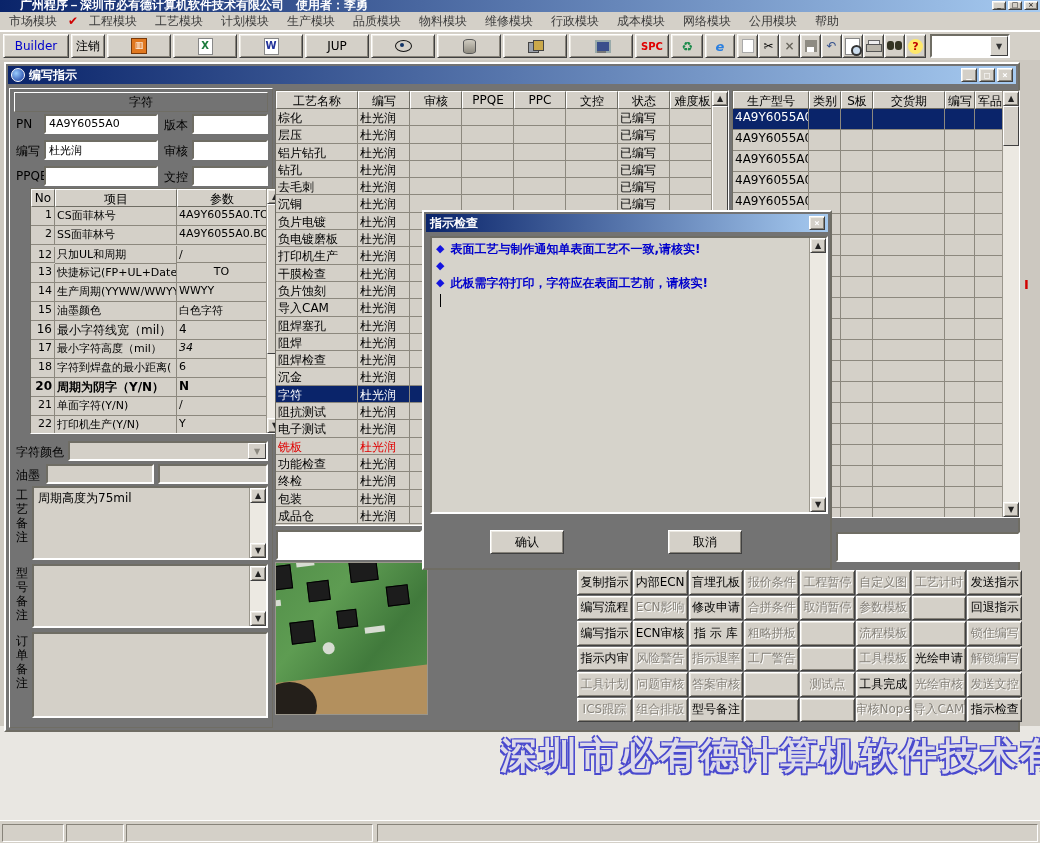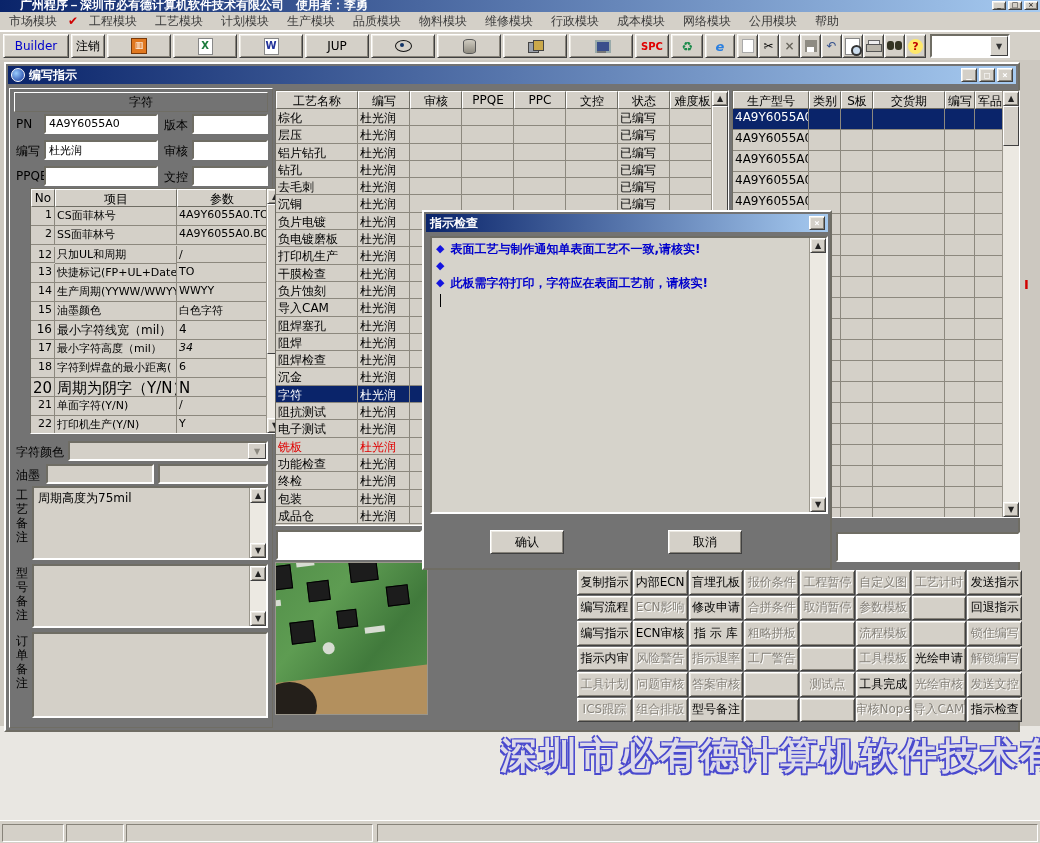--- a/index.html
+++ b/index.html
@@ -283,21 +283,21 @@
             <div class="tcell " style="width: 90px;">4A9Y6055A0.BO</div>
           </div>
           <div class="trow" style="height: 19px; font-size: 11px; align-items: center;">
             <div class="tcell num" style="width: 24px;">12</div>
             <div class="tcell " style="width: 122px;">只加UL和周期</div>
             <div class="tcell " style="width: 90px;">/</div>
           </div>
           <div class="trow" style="height: 19px; font-size: 11px;">
             <div class="tcell num" style="width: 24px;">13</div>
             <div class="tcell " style="width: 122px;">快捷标记(FP+UL+DateCo</div>
-            <div class="tcell " style="width: 90px;">TO</div>
+            <div class="tcell " style="width: 90px; text-align: center;">TO</div>
           </div>
           <div class="trow" style="height: 19px; font-size: 11px;">
             <div class="tcell num" style="width: 24px;">14</div>
             <div class="tcell " style="width: 122px;">生产周期(YYWW/WWYY)</div>
             <div class="tcell " style="width: 90px;">WWYY</div>
           </div>
           <div class="trow" style="height: 19px; font-size: 11px;">
             <div class="tcell num" style="width: 24px;">15</div>
             <div class="tcell " style="width: 122px;">油墨颜色</div>
             <div class="tcell " style="width: 90px;">白色字符</div>
@@ -310,21 +310,21 @@
           <div class="trow" style="height: 19px; font-size: 11px;">
             <div class="tcell num" style="width: 24px;">17</div>
             <div class="tcell " style="width: 122px;">最小字符高度（mil）</div>
             <div class="tcell " style="width: 90px; font-style: italic;">34</div>
           </div>
           <div class="trow" style="height: 19px; font-size: 11px;">
             <div class="tcell num" style="width: 24px;">18</div>
             <div class="tcell " style="width: 122px;">字符到焊盘的最小距离(</div>
             <div class="tcell " style="width: 90px;">6</div>
           </div>
-          <div class="trow" style="height: 19px; font-size: 15px;">
+          <div class="trow" style="height: 19px; font-size: 12px; font-weight: bold;">
             <div class="tcell num" style="width: 24px;">20</div>
             <div class="tcell " style="width: 122px;">周期为阴字（Y/N）</div>
             <div class="tcell " style="width: 90px;">N</div>
           </div>
           <div class="trow" style="height: 19px; font-size: 11px;">
             <div class="tcell num" style="width: 24px;">21</div>
             <div class="tcell " style="width: 122px;">单面字符(Y/N)</div>
             <div class="tcell " style="width: 90px;">/</div>
           </div>
           <div class="trow" style="height: 19px; font-size: 11px;">

